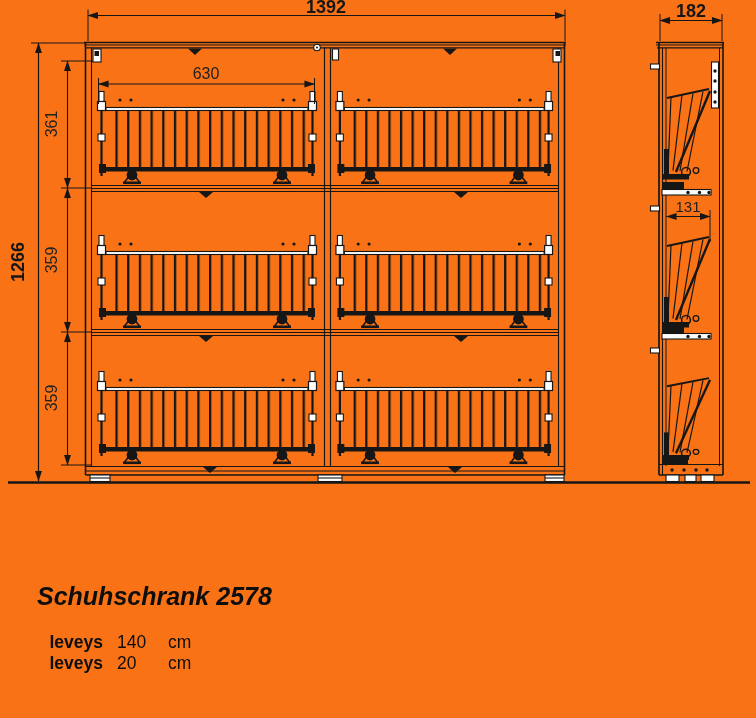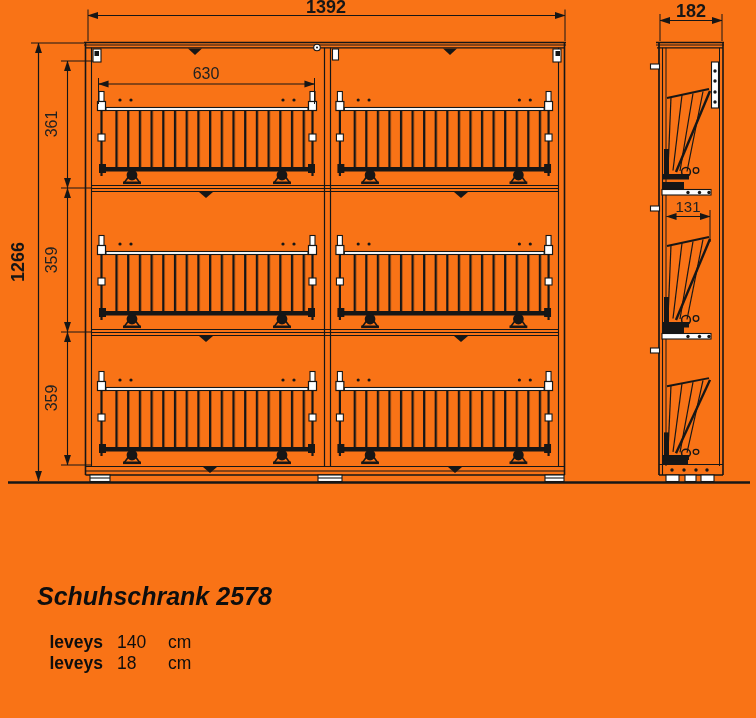--- a/index.html
+++ b/index.html
@@ -271,18 +271,18 @@
 <div id="title">Schuhschrank 2578</div>
 
 <table id="specs">
   <tbody>
         <tr>
     <td class="spec-label">leveys</td>
     <td><span class="spec-num">140</span><span class="spec-unit">cm</span></td>
   </tr>
   <tr>
     <td class="spec-label">leveys</td>
-    <td><span class="spec-num">18</span><span class="spec-unit">cm</span></td>
+    <td><span class="spec-num">20</span><span class="spec-unit">cm</span></td>
   </tr>
 </tbody>
     </table>
 
 </div>
 
 </body></html>

